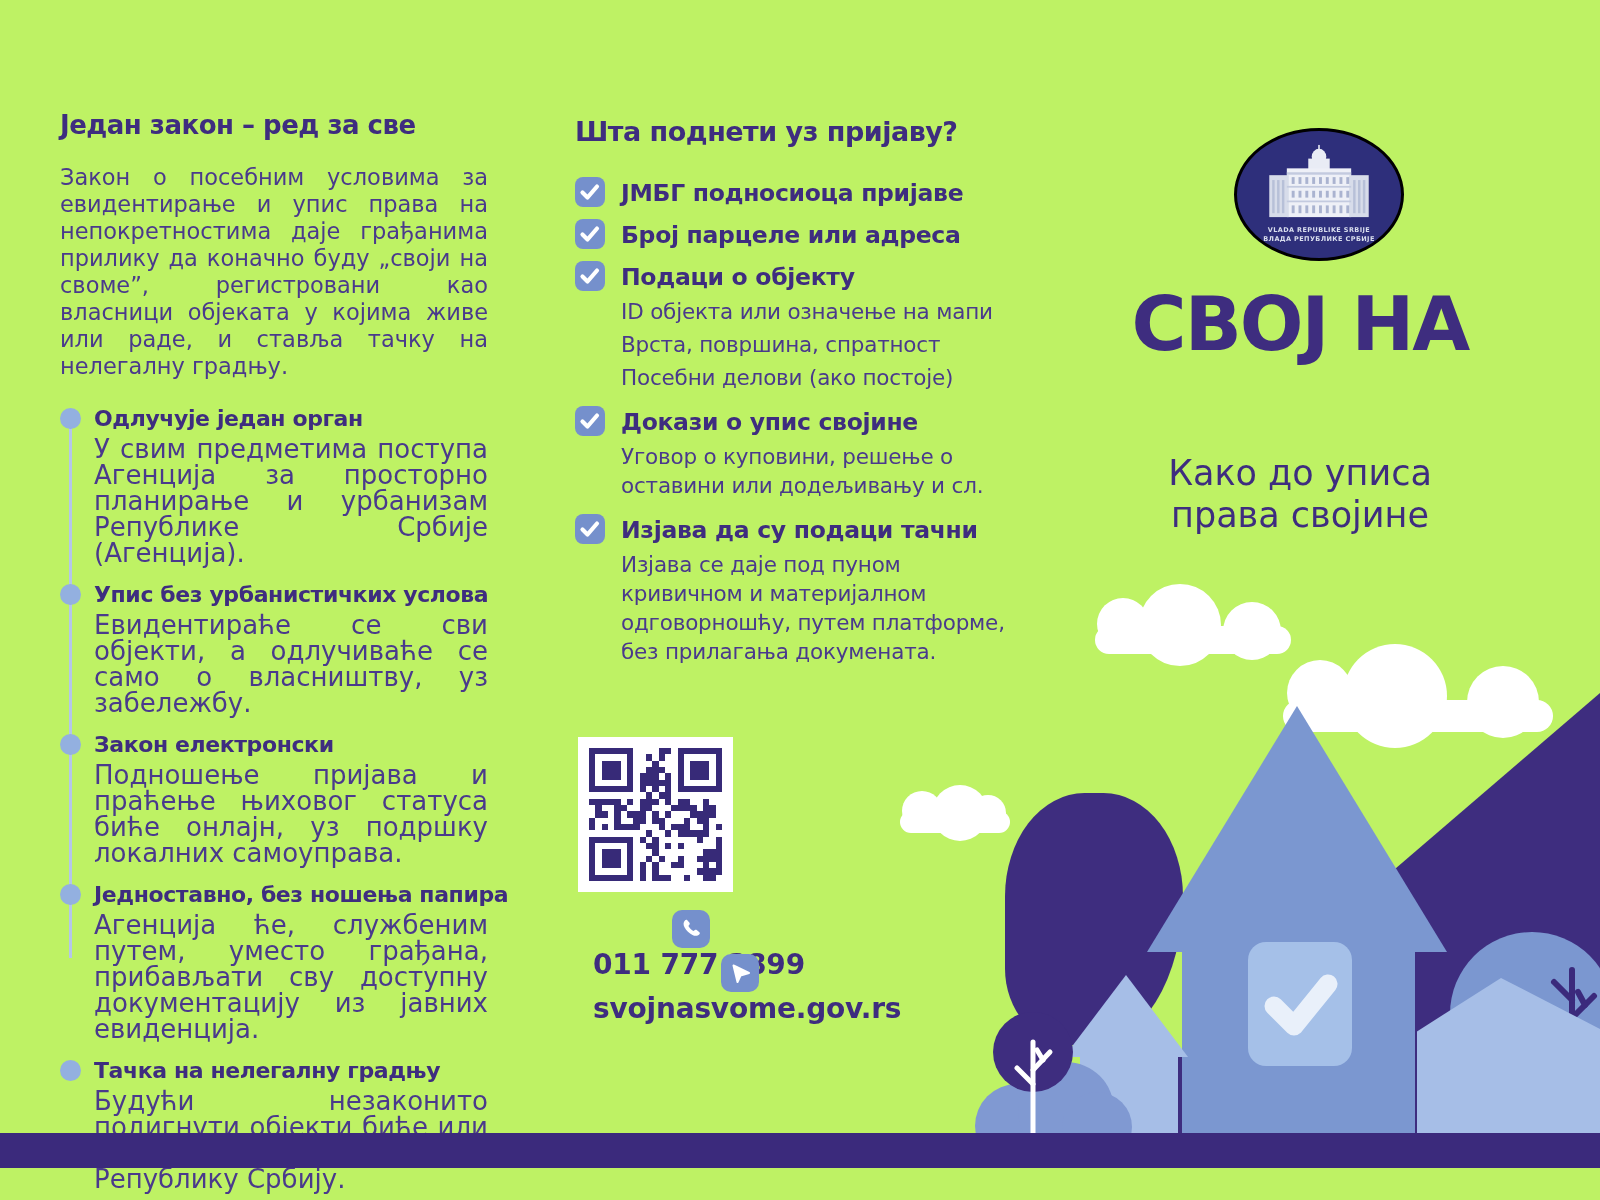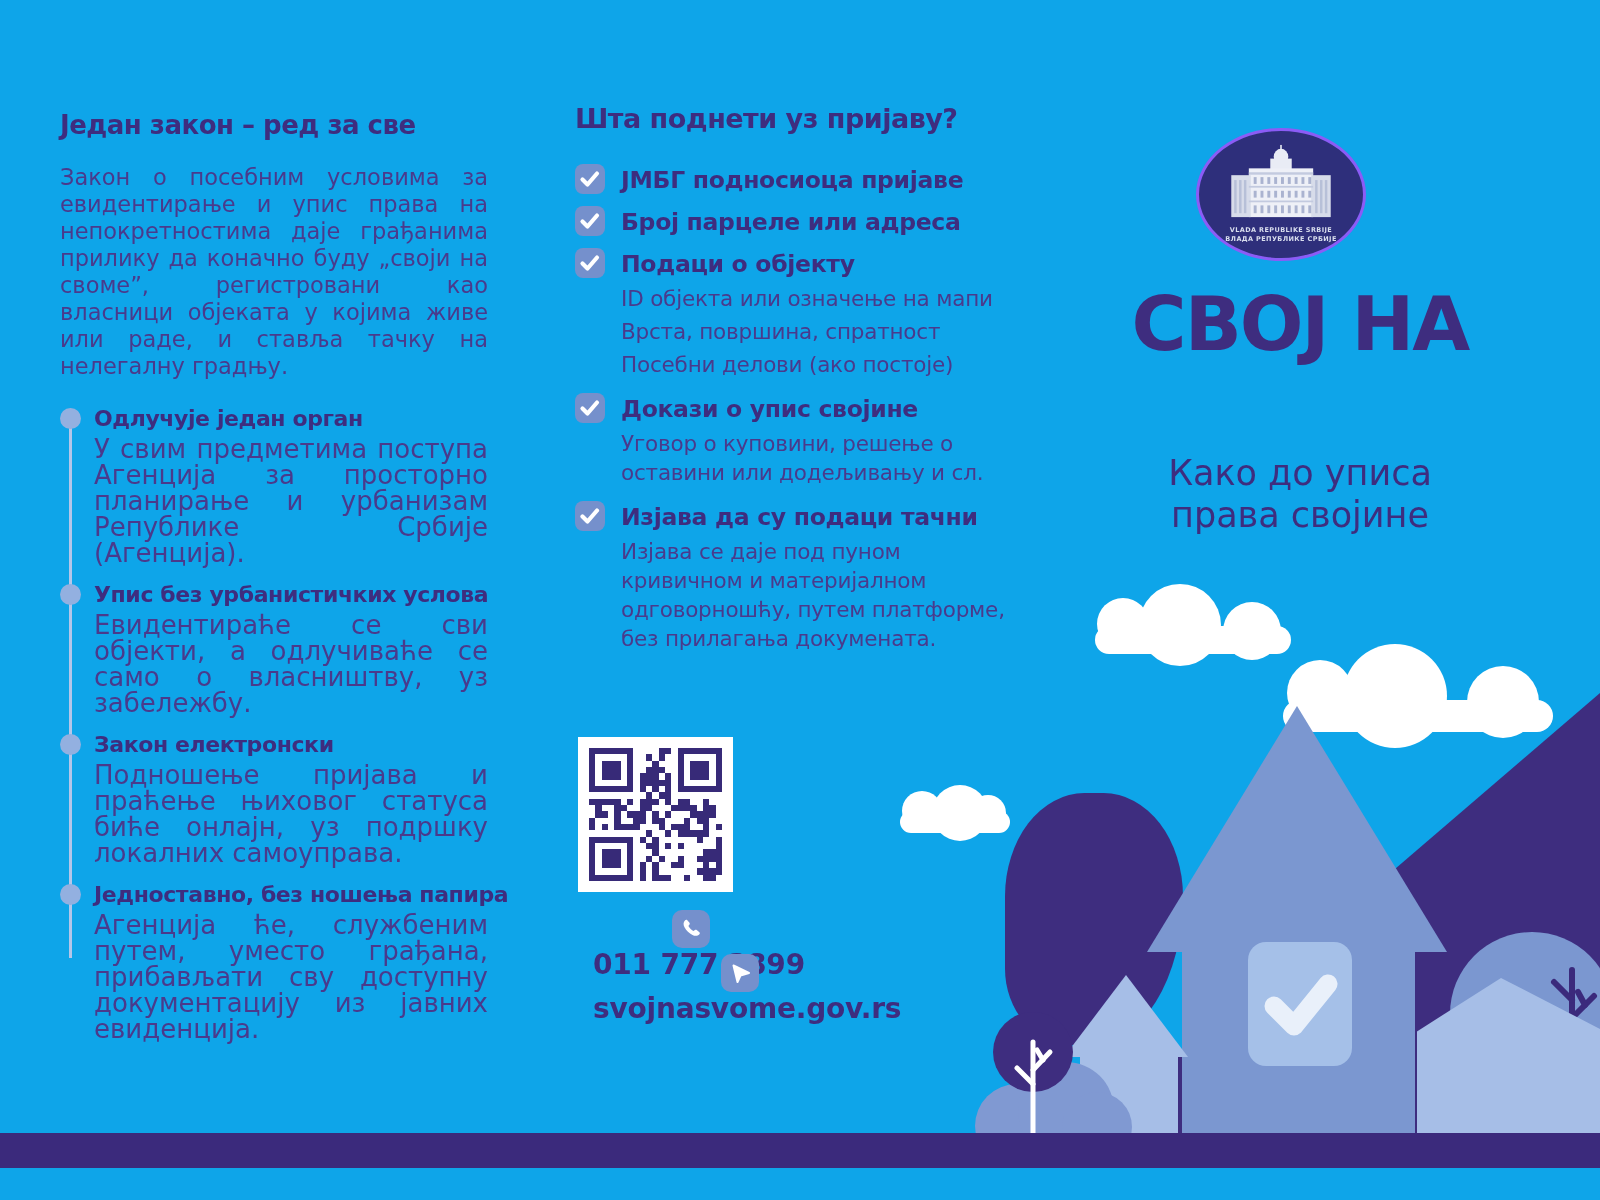--- a/index.html
+++ b/index.html
@@ -1,31 +1,31 @@
 <!DOCTYPE html>
 <html><head>
 <meta charset="utf-8">
 <style>
   html,body{margin:0;padding:0;}
   body{width:1600px;height:1200px;font-family:"DejaVu Sans","Liberation Sans",sans-serif;}
-  #page{position:relative;width:1600px;height:1200px;background:#0ea5e9;overflow:hidden;}
+  #page{position:relative;width:1600px;height:1200px;background:#bef264;overflow:hidden;}
 
   
   .col-left{position:absolute;left:60px;top:110px;width:428px;}
   .col-left h1{margin:0;font-size:26px;font-weight:bold;letter-spacing:-0.5px;color:#3e2d7f;white-space:nowrap;}
   .intro{margin-top:24px;font-size:22.5px;line-height:27px;color:#4a3a8c;text-align:justify;}
   .feature-list{position:relative;margin-top:26px;padding-left:34px;}
   .fl-line{position:absolute;left:9px;top:12px;height:540px;width:3px;background:#b4c6e9;}
   .feature{position:relative;margin-bottom:12px;}
   .feature .dot{position:absolute;left:-34px;top:2px;width:21px;height:21px;border-radius:50%;background:#93b0e0;}
   .feature h3{margin:0 0 5px 0;font-size:22px;font-weight:bold;letter-spacing:-0.4px;color:#3e2d7f;white-space:nowrap;}
   .feature p{margin:0 0 16px 0;font-size:26px;line-height:26px;color:#4a3a8c;text-align:justify;}
 
   
-  .col-mid{position:absolute;left:575px;top:103px;width:440px;}
+  .col-mid{position:absolute;left:575px;top:116px;width:440px;}
   .col-mid h2{margin:0;font-size:27px;font-weight:bold;letter-spacing:-0.5px;color:#3e2d7f;white-space:nowrap;}
   .chk-list{margin-top:30px;}
   .chk-item{margin-bottom:12px;}
   .chk-row{display:flex;align-items:flex-end;}
   .chk-box{flex:0 0 auto;width:30px;height:30px;border-radius:8px;background:#7590cc;display:flex;align-items:center;justify-content:center;}
   .chk-label{margin-left:16px;font-size:23.5px;font-weight:bold;letter-spacing:-0.3px;color:#3e2d7f;white-space:nowrap;}
   .chk-sub{margin:6px 0 14px 46px;width:392px;}
   .chk-sub div{font-size:21.5px;line-height:29px;letter-spacing:-0.2px;color:#4a3a8c;margin-bottom:4px;}
 
   
@@ -34,21 +34,21 @@
   .qr-grid .on{background:#372a78;}
 
   
   .contact{position:absolute;left:578px;display:flex;align-items:center;flex-direction:column;}
   .contact.phone{top:910px;}
   .contact.web{top:954px;}
   .c-icon{width:38px;height:38px;border-radius:10px;background:#7590cc;display:flex;align-items:center;justify-content:center;}
   .c-text{margin-left:15px;font-size:28px;font-weight:bold;letter-spacing:-0.2px;color:#3e2d7f;}
 
   
-  .logo{position:absolute;left:1196px;top:128px;width:170px;height:133px;background:#2e2f7b;border:3px solid #8b5cf6;border-radius:50%;box-sizing:border-box;}
+  .logo{position:absolute;left:1234px;top:128px;width:170px;height:133px;background:#2e2f7b;border:3px solid #000000;border-radius:50%;box-sizing:border-box;}
   .logo svg{position:absolute;left:50%;top:12px;transform:translateX(-50%);}
   .logo .logo-txt{position:absolute;bottom:15px;width:100%;text-align:center;font-size:6.5px;font-weight:bold;letter-spacing:0.4px;color:#d9deee;line-height:8.5px;}
   .title{position:absolute;left:1070px;top:286px;width:460px;text-align:center;font-size:75px;font-weight:bold;letter-spacing:-2px;line-height:76px;color:#3e2d7f;}
   .subtitle{position:absolute;left:1070px;top:452px;width:460px;text-align:center;font-size:35px;line-height:42px;color:#3e2d7f;}
 
   
   .cloud{position:absolute;}
   .cloud .pill{position:absolute;bottom:0;left:0;right:0;background:#fff;border-radius:18px;}
   .cloud .b{position:absolute;background:#fff;border-radius:50%;}
   .blob{position:absolute;left:1005px;top:793px;width:178px;height:252px;background:#3e2d7f;border-radius:50% 50% 58% 42%/46% 46% 66% 34%;z-index:1;}
@@ -88,20 +88,25 @@
       </div>
       <div class="feature">
         <span class="dot"></span>
         <h3>Закон електронски</h3>
         <p>Подношење пријава и праћење њиховог статуса биће онлајн, уз подршку локалних самоуправа.</p>
       </div>
       <div class="feature">
         <span class="dot"></span>
         <h3>Једноставно, без ношења папира</h3>
         <p>Агенција ће, службеним путем, уместо грађана, прибављати сву доступну документацију из јавних евиденција.</p>
+      </div>
+      <div class="feature">
+        <span class="dot"></span>
+        <h3>Тачка на нелегалну градњу</h3>
+        <p>Будући незаконито подигнути објекти биће или уклоњени или уписани на Републику Србију.</p>
       </div>
     </div>
   </div>
 
   <div class="col-mid">
     <h2>Шта поднети уз пријаву?</h2>
     <div class="chk-list">
 
       <div class="chk-item">
         <div class="chk-row">

